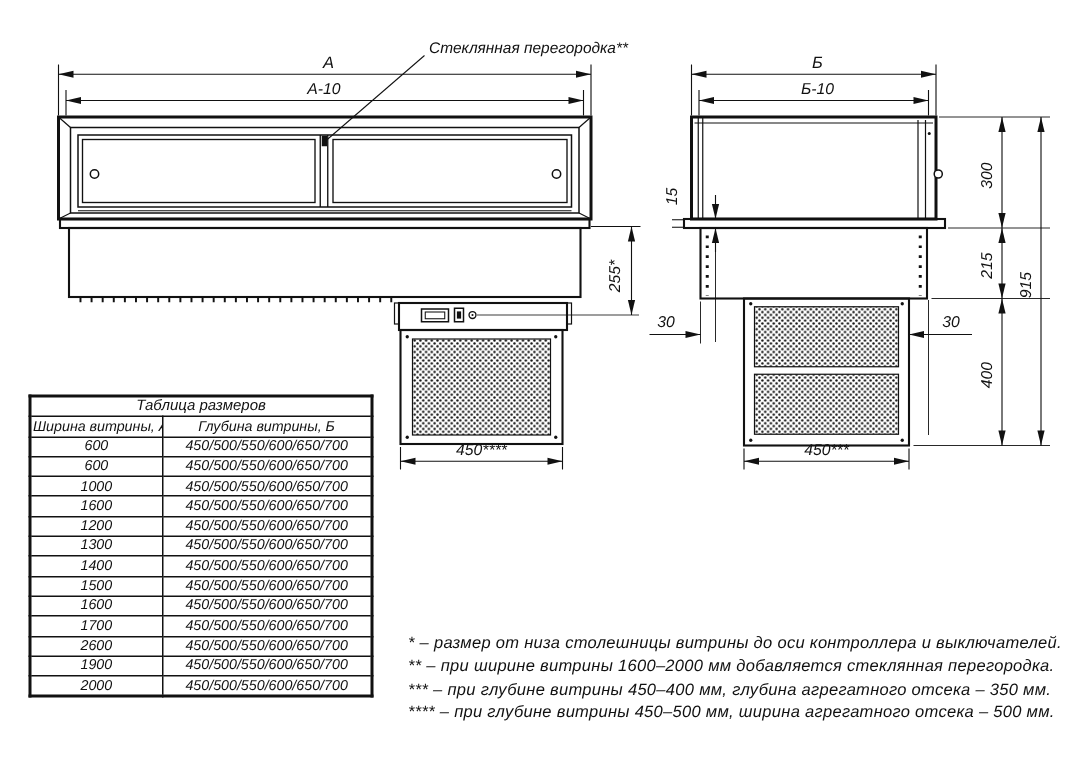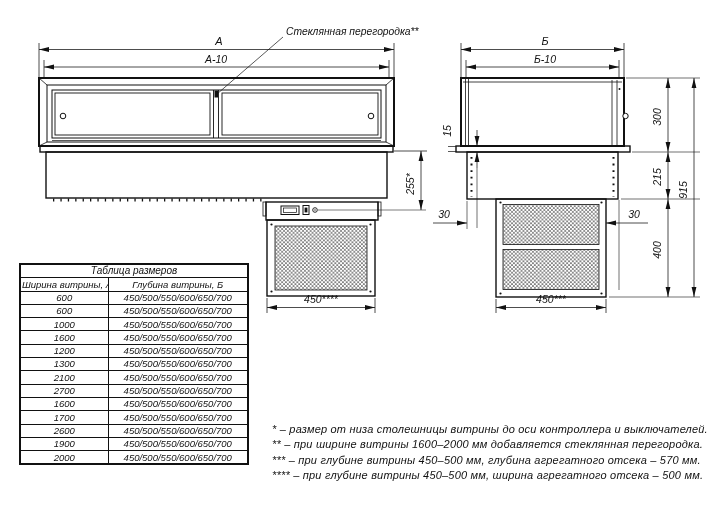--- a/index.html
+++ b/index.html
@@ -242,25 +242,25 @@
         </tr>
   <tr>
           <td>1200</td>
           <td>450/500/550/600/650/700</td>
         </tr>
   <tr>
           <td>1300</td>
           <td>450/500/550/600/650/700</td>
         </tr>
   <tr>
-          <td>2100</td>
-          <td>450/500/550/600/650/700</td>
-        </tr>
-  <tr>
-          <td>2700</td>
+          <td>1400</td>
+          <td>450/500/550/600/650/700</td>
+        </tr>
+  <tr>
+          <td>1500</td>
           <td>450/500/550/600/650/700</td>
         </tr>
   <tr>
           <td>1600</td>
           <td>450/500/550/600/650/700</td>
         </tr>
   <tr>
           <td>1700</td>
           <td>450/500/550/600/650/700</td>
         </tr>
@@ -275,17 +275,17 @@
   <tr>
           <td>2000</td>
           <td>450/500/550/600/650/700</td>
         </tr>
 </tbody>
     </table>
 
 <div class="notes">
   <div>* – размер от низа столешницы витрины до оси контроллера и выключателей.</div>
   <div>** – при ширине витрины 1600–2000 мм добавляется стеклянная перегородка.</div>
-  <div>*** – при глубине витрины 450–500 мм, глубина агрегатного отсека – 570 мм.</div>
+  <div>*** – при глубине витрины 450–400 мм, глубина агрегатного отсека – 350 мм.</div>
   <div>**** – при глубине витрины 450–500 мм, ширина агрегатного отсека – 500 мм.</div>
 </div>
 
 </div>
 
 </body></html>

